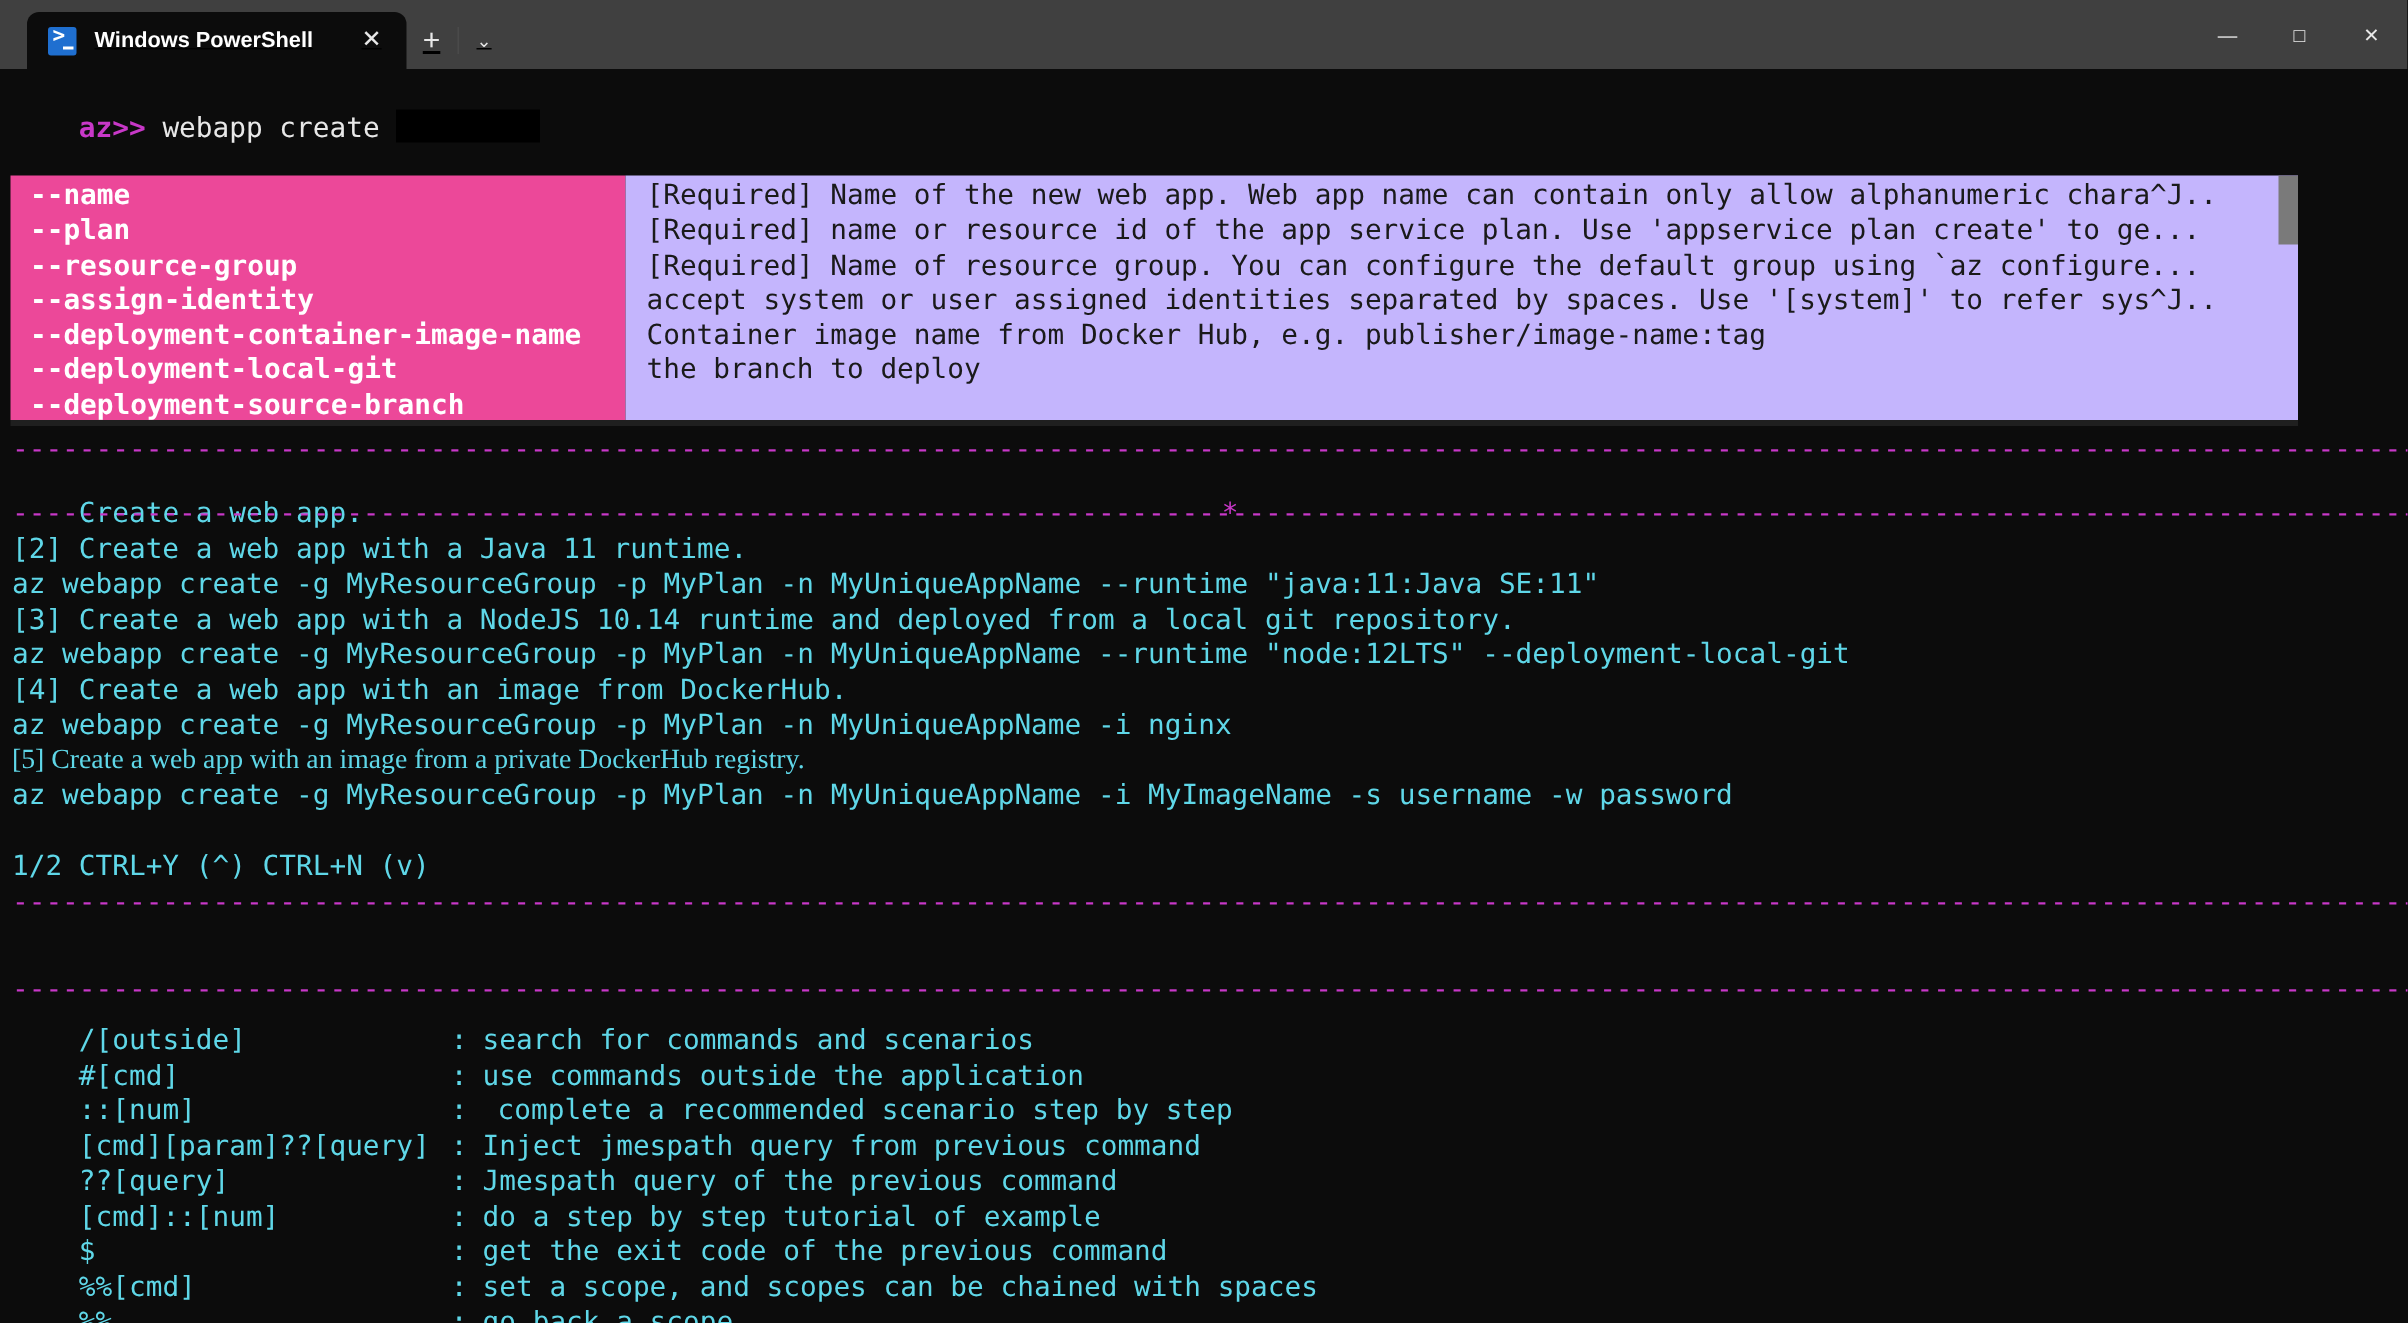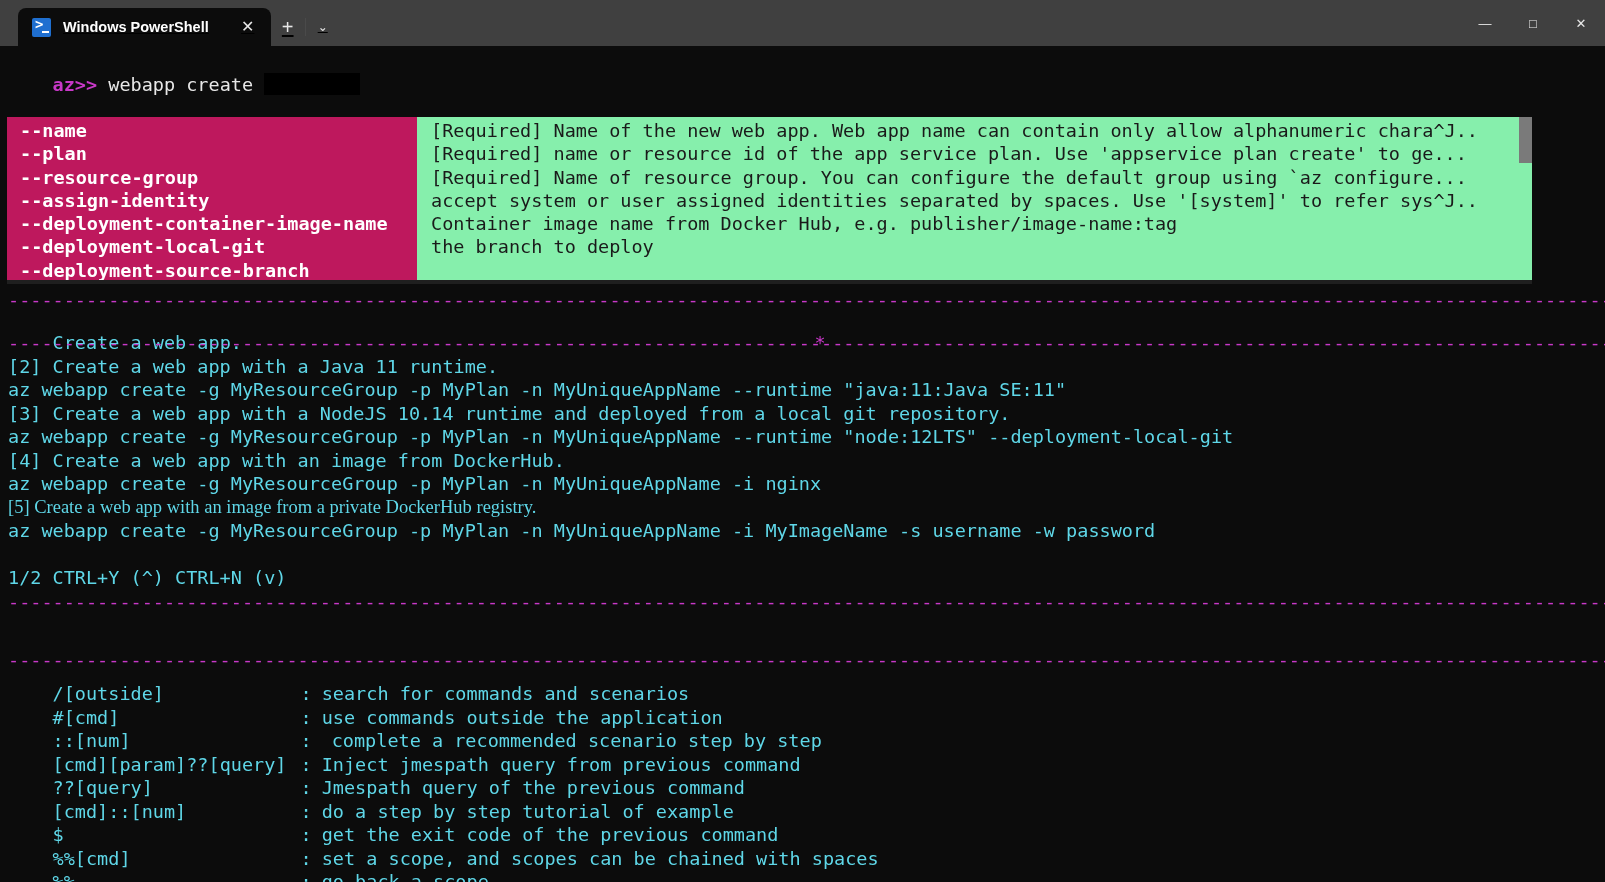--- a/index.html
+++ b/index.html
@@ -158,37 +158,37 @@
     left: 7px;
     top: 71px;
     width: 1525px;
     height: 167px;
     display: flex;
     box-sizing: border-box;
     border-bottom: 4px solid #1f1f1f;
   }
   .popup-left {
     width: 410px;
-    background: #be185d;
+    background: #ec4899;
     box-sizing: border-box;
     padding-left: 13px;
     padding-top: 2px;
     flex: 0 0 auto;
     overflow: hidden;
   }
   .popup-left .item {
     color: #ffffff;
     font-weight: bold;
     line-height: 23.3px;
     white-space: pre;
     font-size: 18.5px;
   }
   .popup-right {
     flex: 1 1 auto;
-    background: #86efac;
+    background: #c4b5fd;
     position: relative;
     padding-left: 14px;
     padding-top: 2px;
     overflow: hidden;
   }
   .popup-right .desc {
     color: #1a1a1a;
     line-height: 23.3px;
     white-space: pre;
     font-size: 18.5px;

